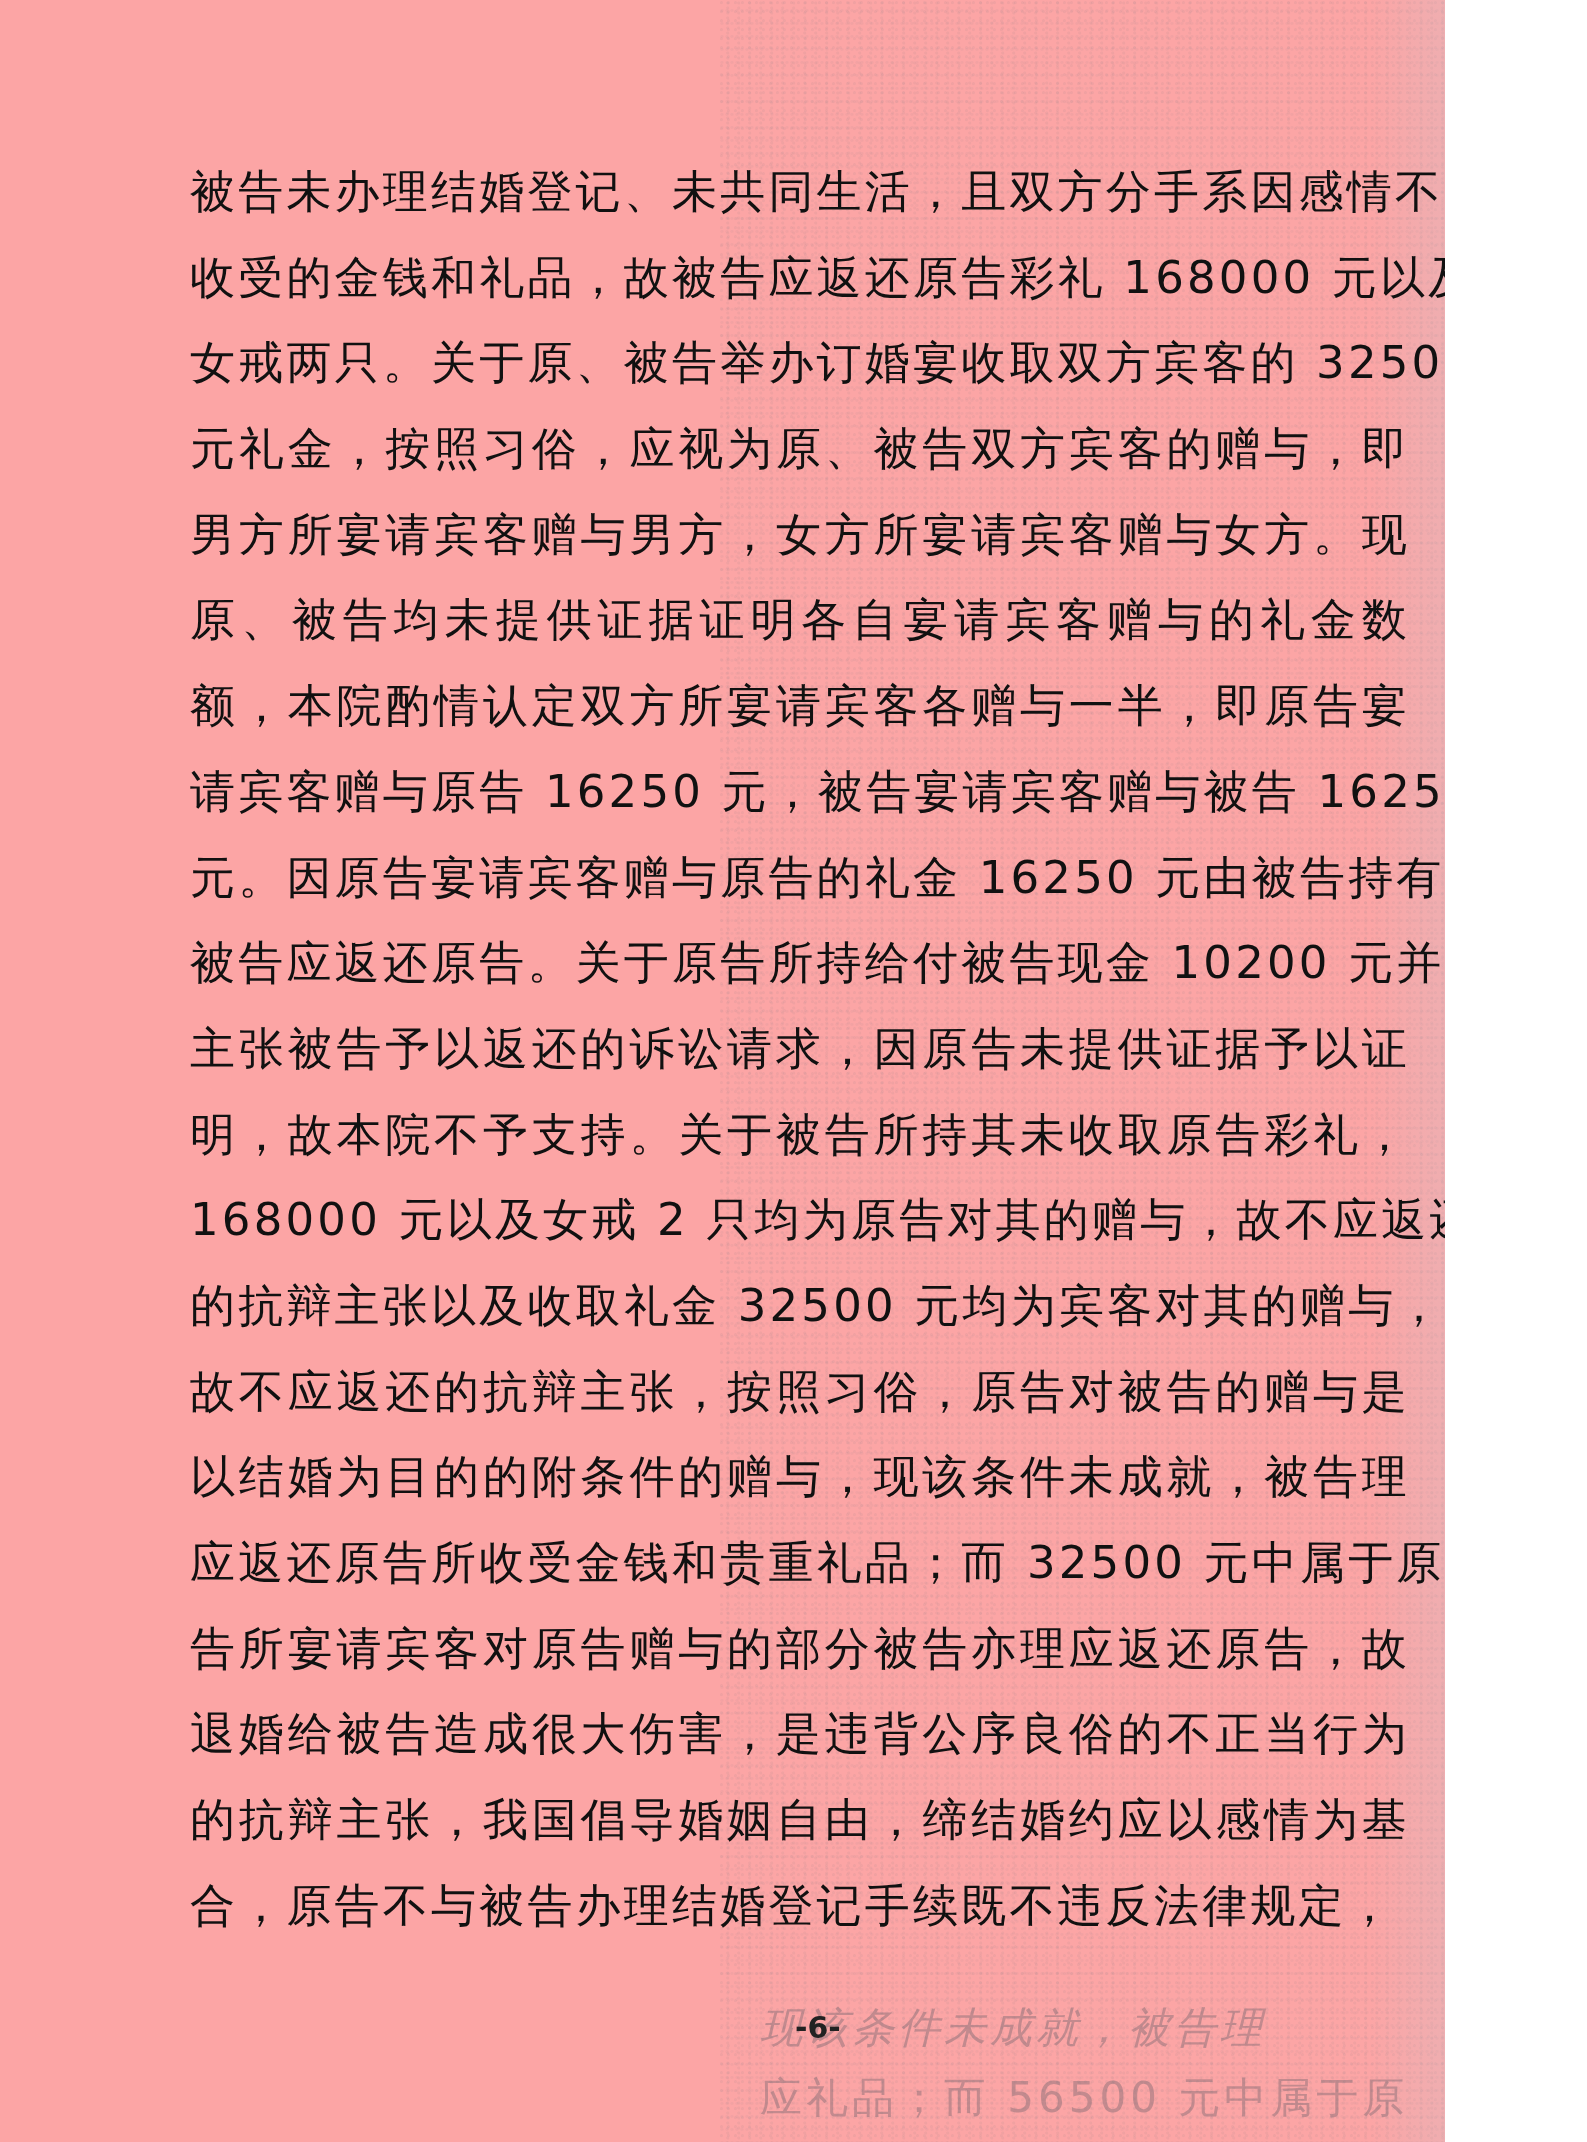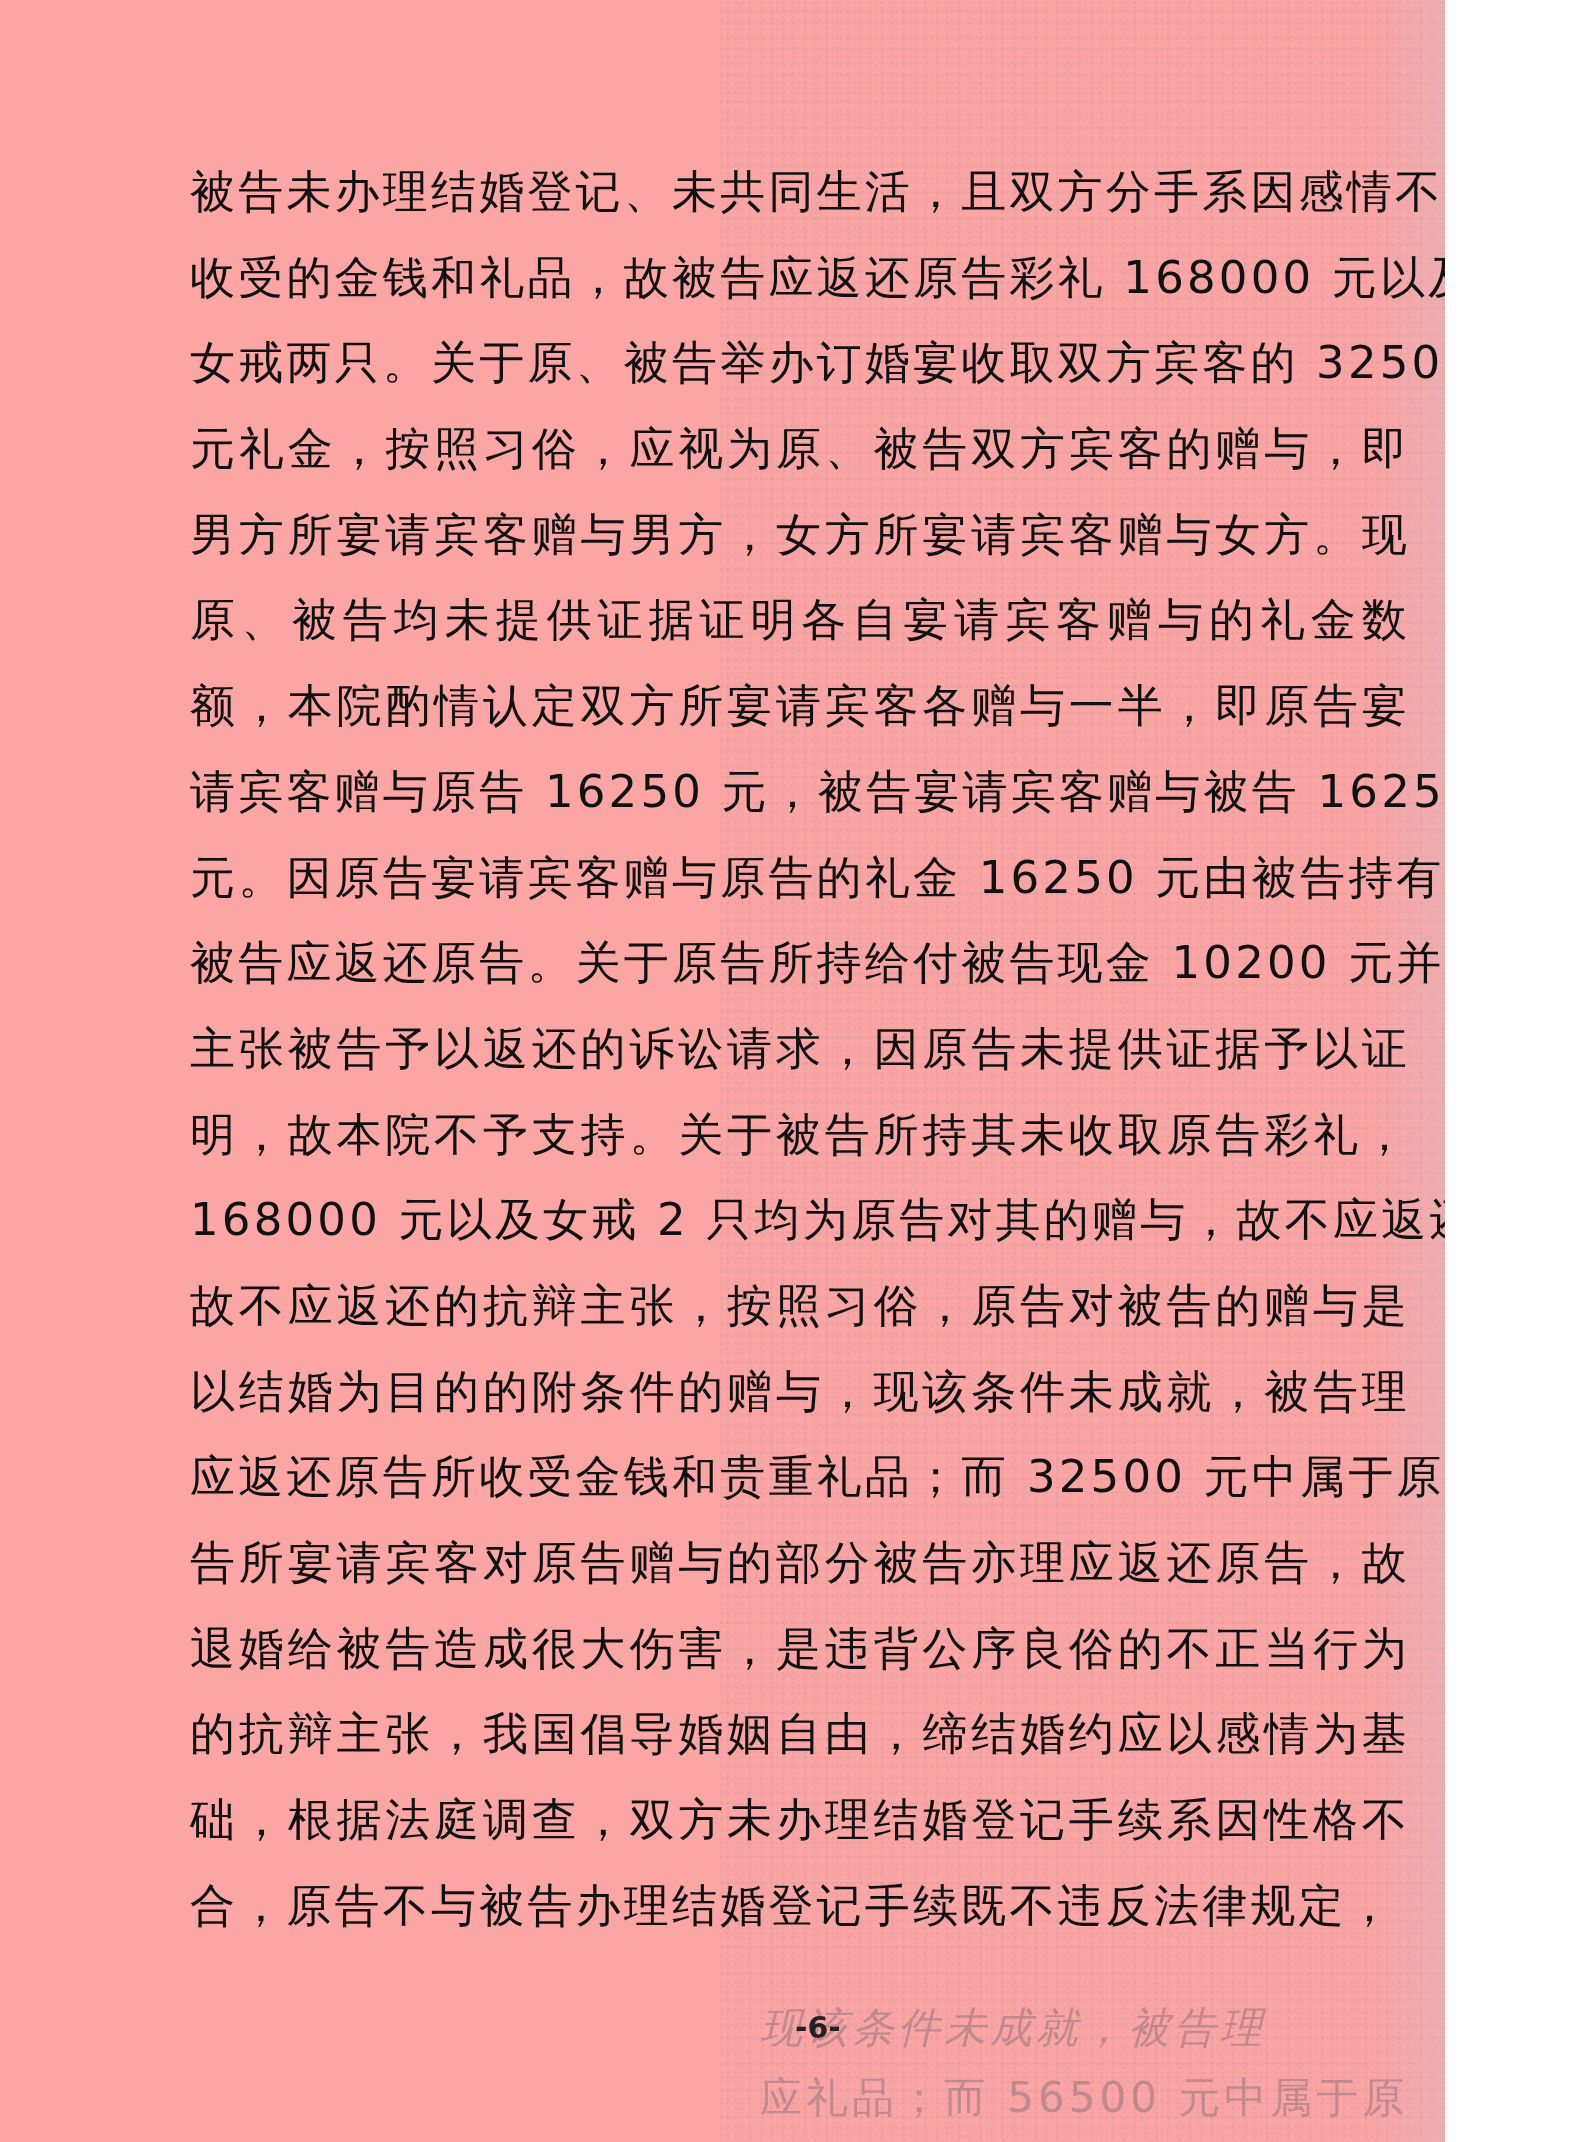--- a/index.html
+++ b/index.html
@@ -99,27 +99,27 @@
     <div class="line">元礼金，按照习俗，应视为原、被告双方宾客的赠与，即</div>
     <div class="line">男方所宴请宾客赠与男方，女方所宴请宾客赠与女方。现</div>
     <div class="line">原、被告均未提供证据证明各自宴请宾客赠与的礼金数</div>
     <div class="line">额，本院酌情认定双方所宴请宾客各赠与一半，即原告宴</div>
     <div class="line">请宾客赠与原告 16250 元，被告宴请宾客赠与被告 16250</div>
     <div class="line">元。因原告宴请宾客赠与原告的礼金 16250 元由被告持有，</div>
     <div class="line">被告应返还原告。关于原告所持给付被告现金 10200 元并</div>
     <div class="line">主张被告予以返还的诉讼请求，因原告未提供证据予以证</div>
     <div class="line">明，故本院不予支持。关于被告所持其未收取原告彩礼，</div>
     <div class="line">168000 元以及女戒 2 只均为原告对其的赠与，故不应返还</div>
+    <div class="line">的抗辩主张以及收取礼金 32500 元均为宾客对其的赠与，</div>
     <div class="line">故不应返还的抗辩主张，按照习俗，原告对被告的赠与是</div>
     <div class="line">以结婚为目的的附条件的赠与，现该条件未成就，被告理</div>
     <div class="line">应返还原告所收受金钱和贵重礼品；而 32500 元中属于原</div>
     <div class="line">告所宴请宾客对原告赠与的部分被告亦理应返还原告，故</div>
     <div class="line">退婚给被告造成很大伤害，是违背公序良俗的不正当行为</div>
     <div class="line">的抗辩主张，我国倡导婚姻自由，缔结婚约应以感情为基</div>
-    <div class="line">础，根据法庭调查，双方未办理结婚登记手续系因性格不</div>
     <div class="line last">合，原告不与被告办理结婚登记手续既不违反法律规定，</div>
   </div>
 
   <div class="bleed-through bleed-1">现该条件未成就，被告理</div>
   <div class="bleed-through bleed-2">应礼品；而 56500 元中属于原</div>
 
   <div class="page-number">-6-</div>
 </div>
 
 </body></html>

